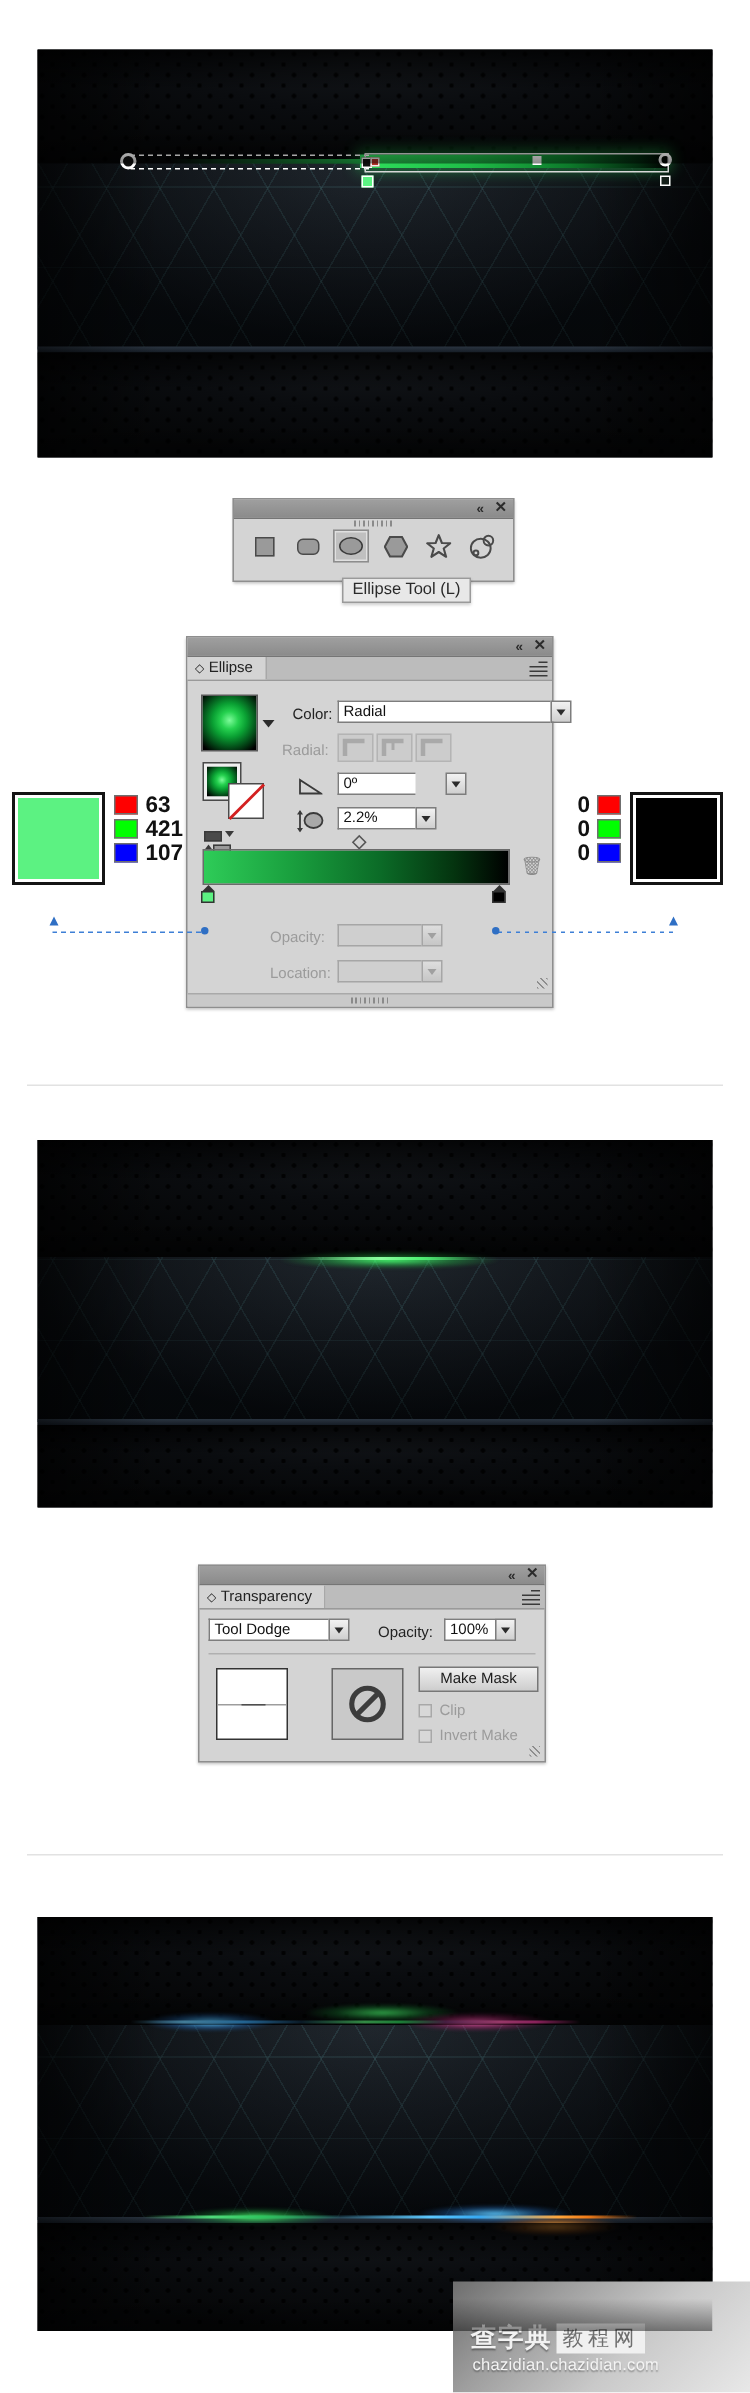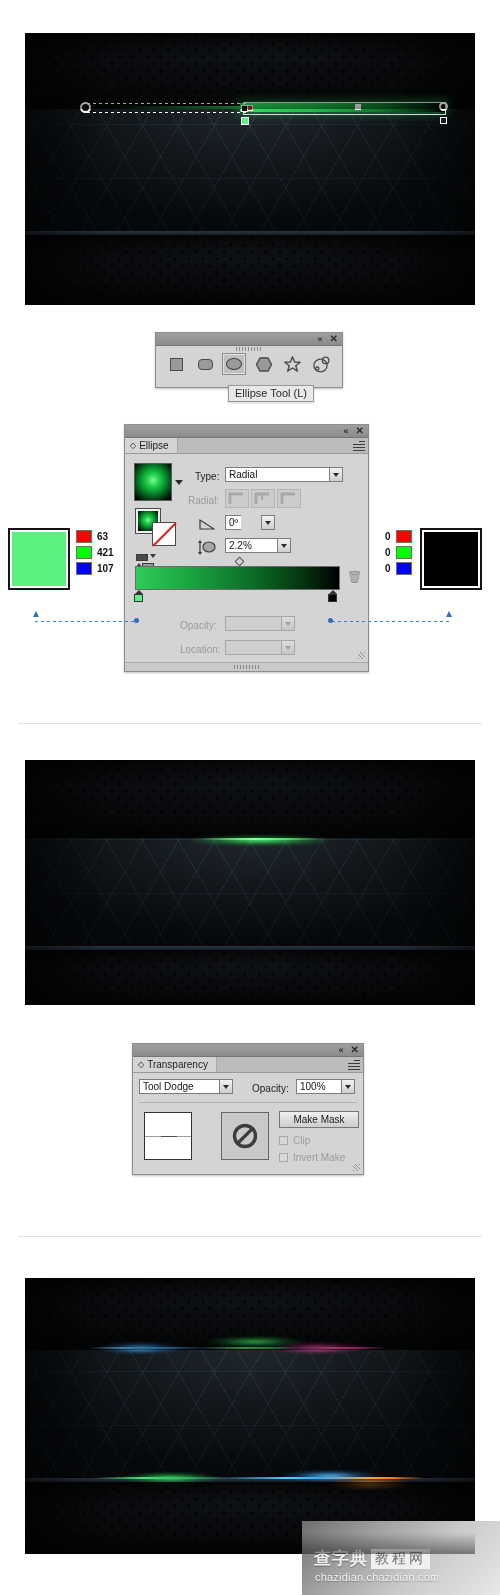--- a/index.html
+++ b/index.html
@@ -140,21 +140,21 @@
 
   
   .shaperow{ display:flex; align-items:center; justify-content:space-between; padding:0 8px; height:26px; }
   .shapebtn{ width:24px;height:22px; display:flex;align-items:center;justify-content:center; }
   .shapebtn.sel{ background:#c0c0c0; border:1px solid #8d8d8d; box-shadow:inset 0 0 0 1px #e0e0e0; }
 
   
   .rgbset{ position:absolute; display:flex; flex-direction:column; gap:3px; }
   .rgbrow{ display:flex; align-items:center; gap:5px; }
   .sw{ width:16px;height:13px; border:1px solid #6f6f6f; }
-  .rgbval{ font-size:10px; font-weight:bold; color:#111; line-height:13px; }
+  .rgbval{ font-size:15px; font-weight:bold; color:#111; line-height:13px; }
   .bigsw{ position:absolute; border:2px solid #141414; background:#fff; padding:2px; }
   .bigsw i{ display:block; width:100%; height:100%; }
 
   
   .guide{
     position:absolute; height:1px;
     background-image:repeating-linear-gradient(90deg,#3d7fd6 0 3px, transparent 3px 6px);
   }
   .gdot{ position:absolute; width:5px;height:5px;border-radius:50%;background:#2f6fc4; }
   .garrow{
@@ -310,22 +310,22 @@
     <line x1="24" y1="1" x2="1" y2="24" stroke="#d32020" stroke-width="2"></line>
   </svg>
 
   <div style="position:absolute; left:11px; top:129px; width:22px; height:16px;">
     <div style="position:absolute;left:0;top:0;width:12px;height:7px;background:#4a4a4a;border:1px solid #3a3a3a;"></div>
     <div style="position:absolute;left:14px;top:0;width:0;height:0;border-left:3px solid transparent;border-right:3px solid transparent;border-top:4px solid #3a3a3a;"></div>
     <div style="position:absolute;left:0;top:9px;width:0;height:0;border-left:3px solid transparent;border-right:3px solid transparent;border-bottom:4px solid #3a3a3a;"></div>
     <div style="position:absolute;left:6px;top:9px;width:12px;height:7px;background:#9a9a9a;border:1px solid #3a3a3a;"></div>
   </div>
 
-  <div class="lbl" style="position:absolute; left:70px; top:46px;">Type:</div>
-  <div class="combo" style="position:absolute; left:100px; top:42px; width:118px;">
+  <div class="lbl" style="position:absolute; left:70px; top:46px;">Color:</div>
+  <div class="combo" style="position:absolute; left:100px; top:42px; width:156px;">
     <div class="field">Radial</div>
     <div class="arrow">
         <span class="caret"></span>
       </div>
   </div>
 
   <div class="lbl dim" style="position:absolute; left:63px; top:70px;">Radial:</div>
   <div style="position:absolute;left:100px;top:64px;width:24px;height:19px;border:1px solid #b4b4b4;background:#cccccc;">
     <svg width="22" height="17" viewBox="0 0 22 17">
         <path d="M4 14 L4 4 L17 4" stroke="#a9a9a9" stroke-width="3" fill="none"></path>
@@ -339,21 +339,21 @@
   </div>
   <div style="position:absolute;left:152px;top:64px;width:24px;height:19px;border:1px solid #b4b4b4;background:#cccccc;">
     <svg width="22" height="17" viewBox="0 0 22 17">
         <path d="M4 14 L4 4 L17 4" stroke="#a9a9a9" stroke-width="3" fill="none"></path>
       </svg>
   </div>
 
   <svg width="16" height="12" style="position:absolute;left:74px;top:93px;">
     <path d="M1 11 L15 11 L1 2 Z" fill="none" stroke="#3a3a3a" stroke-width="1.2"></path>
   </svg>
-  <div class="combo" style="position:absolute; left:100px; top:90px; width:50px;gap:20px;">
+  <div class="combo" style="position:absolute; left:100px; top:90px; width:86px;gap:20px;">
     <div class="field">0º</div>
     <div class="arrow">
         <span class="caret"></span>
       </div>
   </div>
 
   <svg width="20" height="15" style="position:absolute;left:72px;top:115px;">
     <line x1="3" y1="1" x2="3" y2="14" stroke="#3a3a3a" stroke-width="1.2"></line>
     <polygon points="3,0 1,3 5,3" fill="#3a3a3a"></polygon>
       <polygon points="3,15 1,12 5,12" fill="#3a3a3a"></polygon>
@@ -489,21 +489,21 @@
   </div>
 
   <div class="combo" style="position:absolute; left:6px; top:35px; width:94px;">
     <div class="field">Tool Dodge</div>
     <div class="arrow">
         <span class="caret"></span>
       </div>
   </div>
 
   <div class="lbl" style="position:absolute; left:119px; top:39px;">Opacity:</div>
-  <div class="combo" style="position:absolute; left:163px; top:35px; width:59px;">
+  <div class="combo" style="position:absolute; left:163px; top:35px; width:48px;">
     <div class="field">100%</div>
     <div class="arrow">
         <span class="caret"></span>
       </div>
   </div>
 
   <div style="position:absolute;left:6px;right:6px;top:58px;height:1px;background:#b0b0b0;"></div>
 
   <div style="position:absolute;left:11px;top:68px;width:48px;height:48px;background:#fff;border:1px solid #333;overflow:hidden;">
     <div style="position:absolute;left:0;right:0;top:23px;height:1px;background:#9d9d9d;"></div>

